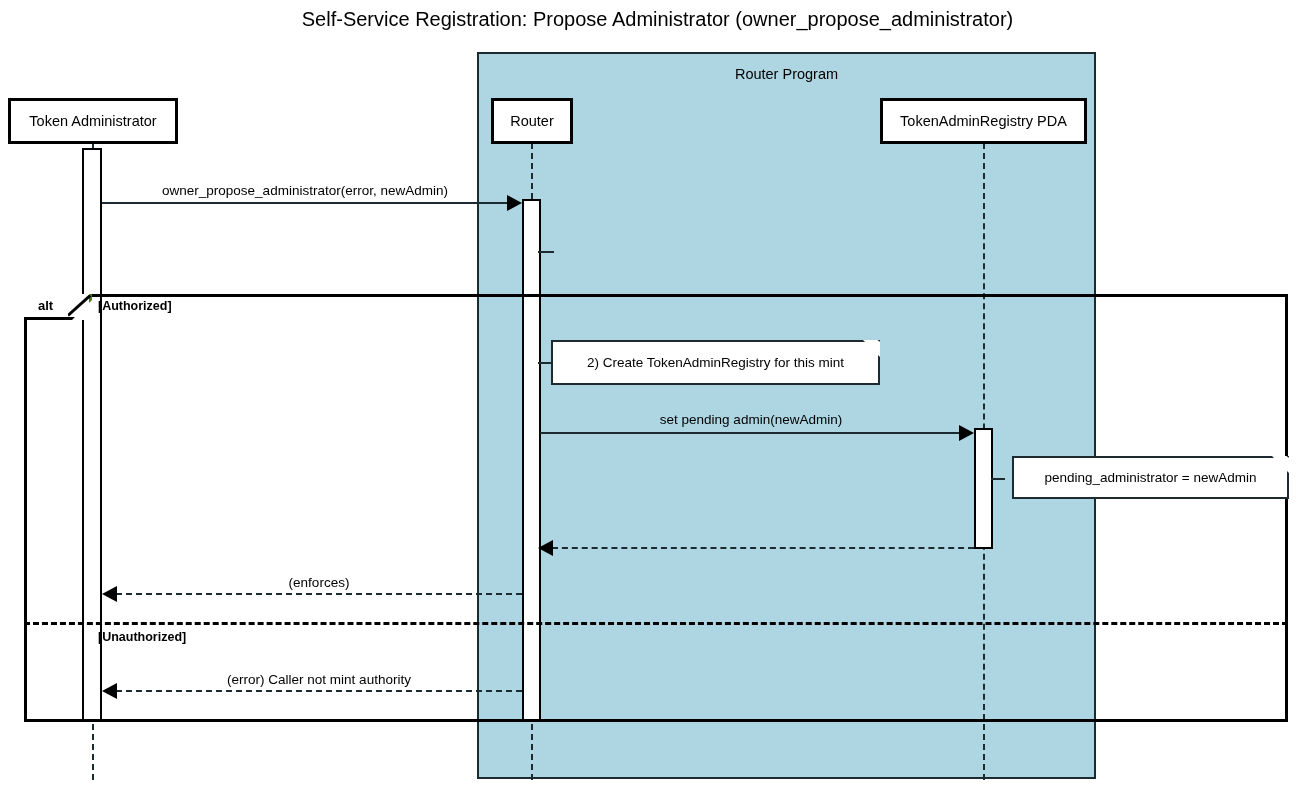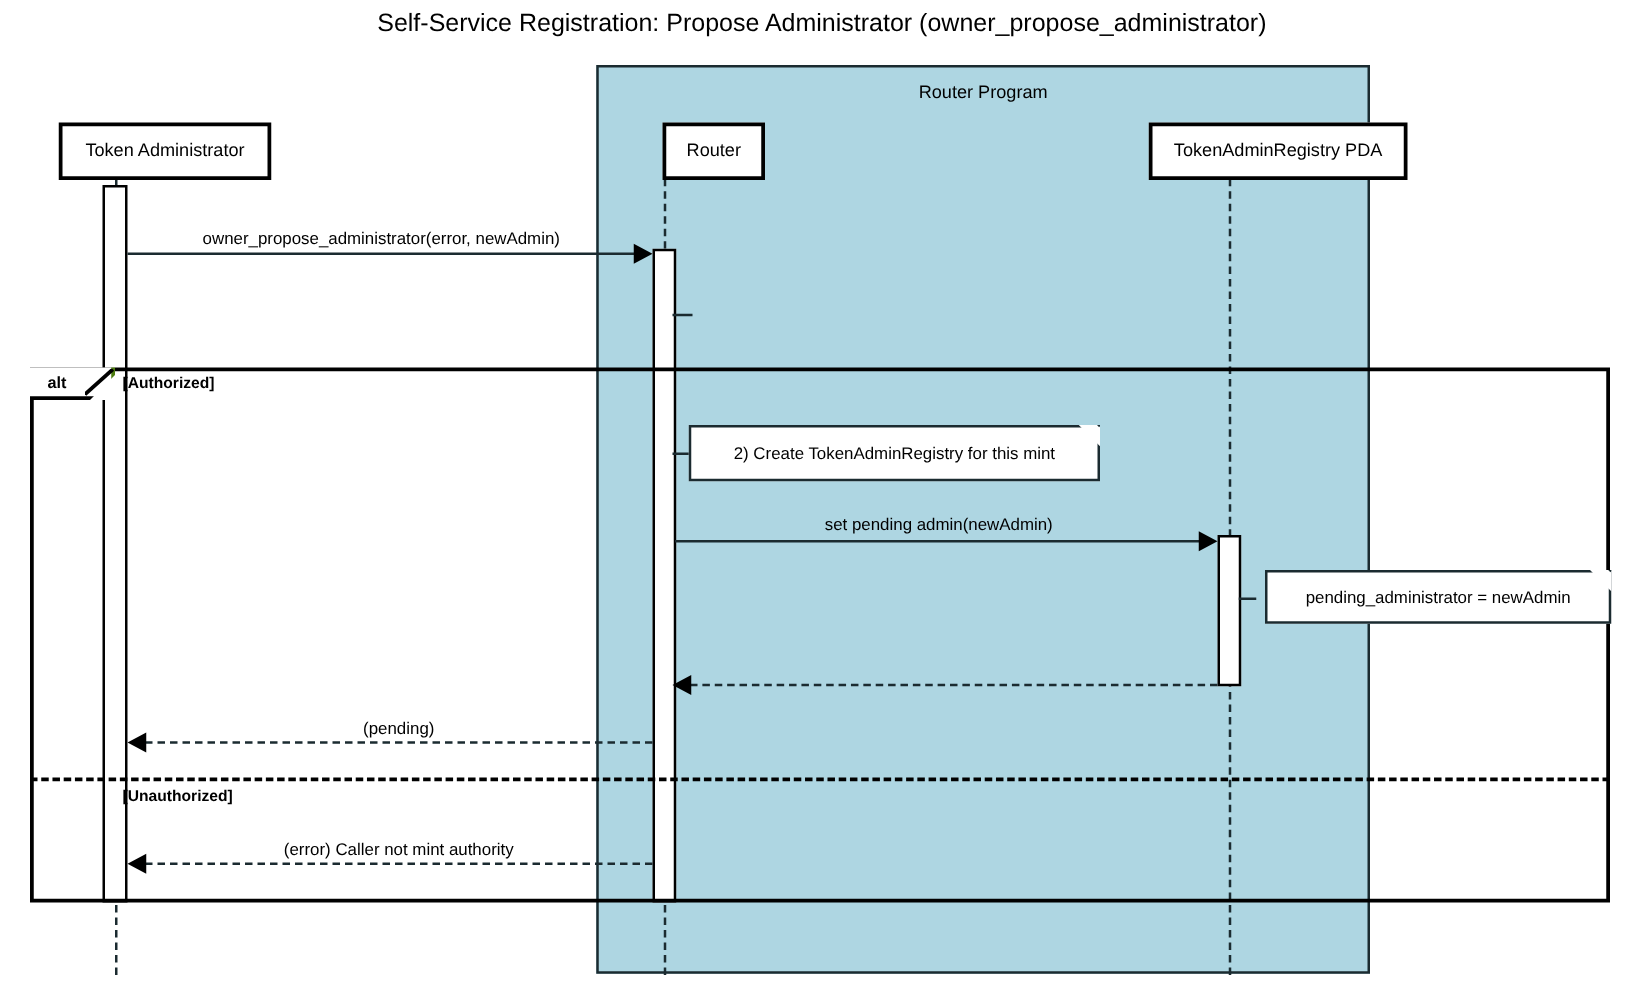--- a/index.html
+++ b/index.html
@@ -54,21 +54,20 @@
     position: absolute;
     box-sizing: border-box;
     background: #ffffff;
     border: 3px solid #000000;
     display: flex;
     align-items: center;
     justify-content: center;
     font-size: 14.5px;
     color: #000000;
     white-space: nowrap;
-    margin-left: 39px;
   }
 
   
   .lifeline {
     position: absolute;
     width: 0;
     border-left: 2px dashed #1b2b30;
   }
 
   
@@ -280,21 +279,21 @@
   <div class="note-connector" style="left:991px; top:478px; width:14px;"></div>
   <div class="note" style="left:1012px; top:456px; width:277px; height:43px;">
     <span>pending_administrator = newAdmin</span>
     <span class="fold"></span>
     <span class="fold-edge"></span>
   </div>
 
   <div class="msg-line dashed" style="left:552px; top:547px; width:422px;"></div>
   <div class="arrow-left" style="left:538px; top:540px;"></div>
 
-  <div class="msg-label" style="left:117px; top:575px; width:404px;">(pending)</div>
+  <div class="msg-label" style="left:117px; top:575px; width:404px;">(enforces)</div>
   <div class="msg-line dashed" style="left:116px; top:593px; width:406px;"></div>
   <div class="arrow-left" style="left:102px; top:586px;"></div>
 
   <div class="frag-divider" style="left:24px; top:622px; width:1264px;"></div>
   <div class="frag-cond" style="left:98px; top:630px;">[Unauthorized]</div>
 
   <div class="msg-label" style="left:117px; top:672px; width:404px;">(error) Caller not mint authority</div>
   <div class="msg-line dashed" style="left:116px; top:690px; width:406px;"></div>
   <div class="arrow-left" style="left:102px; top:683px;"></div>
 

